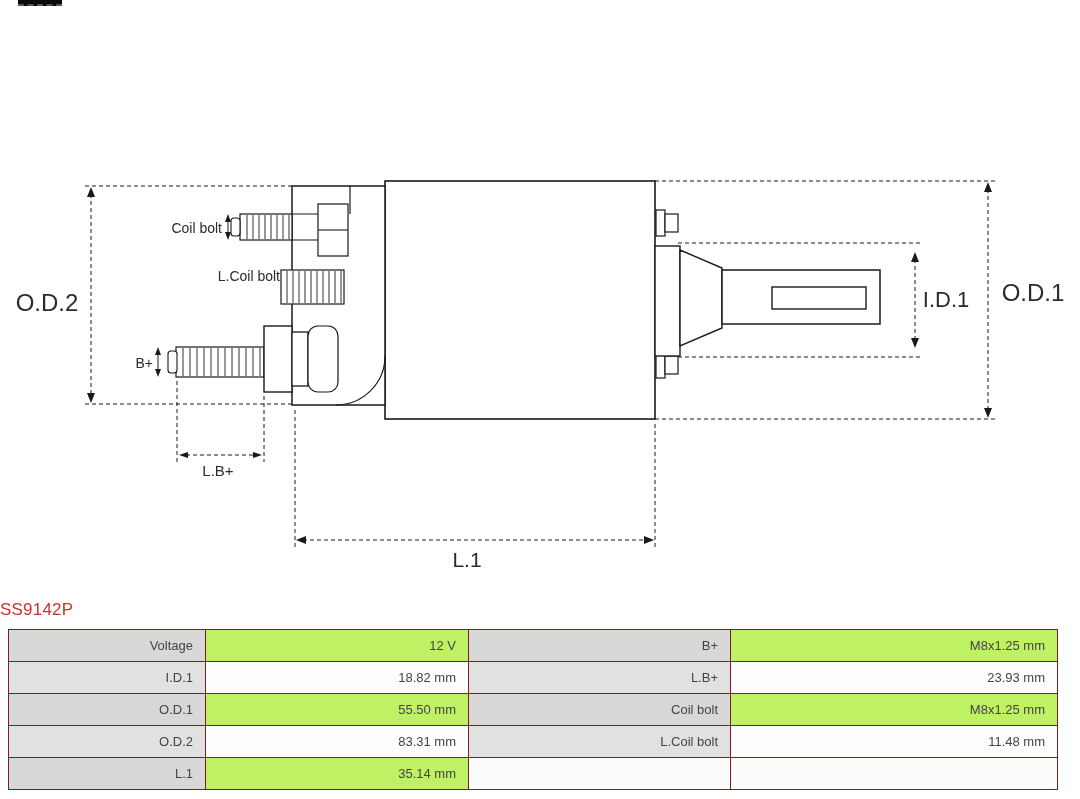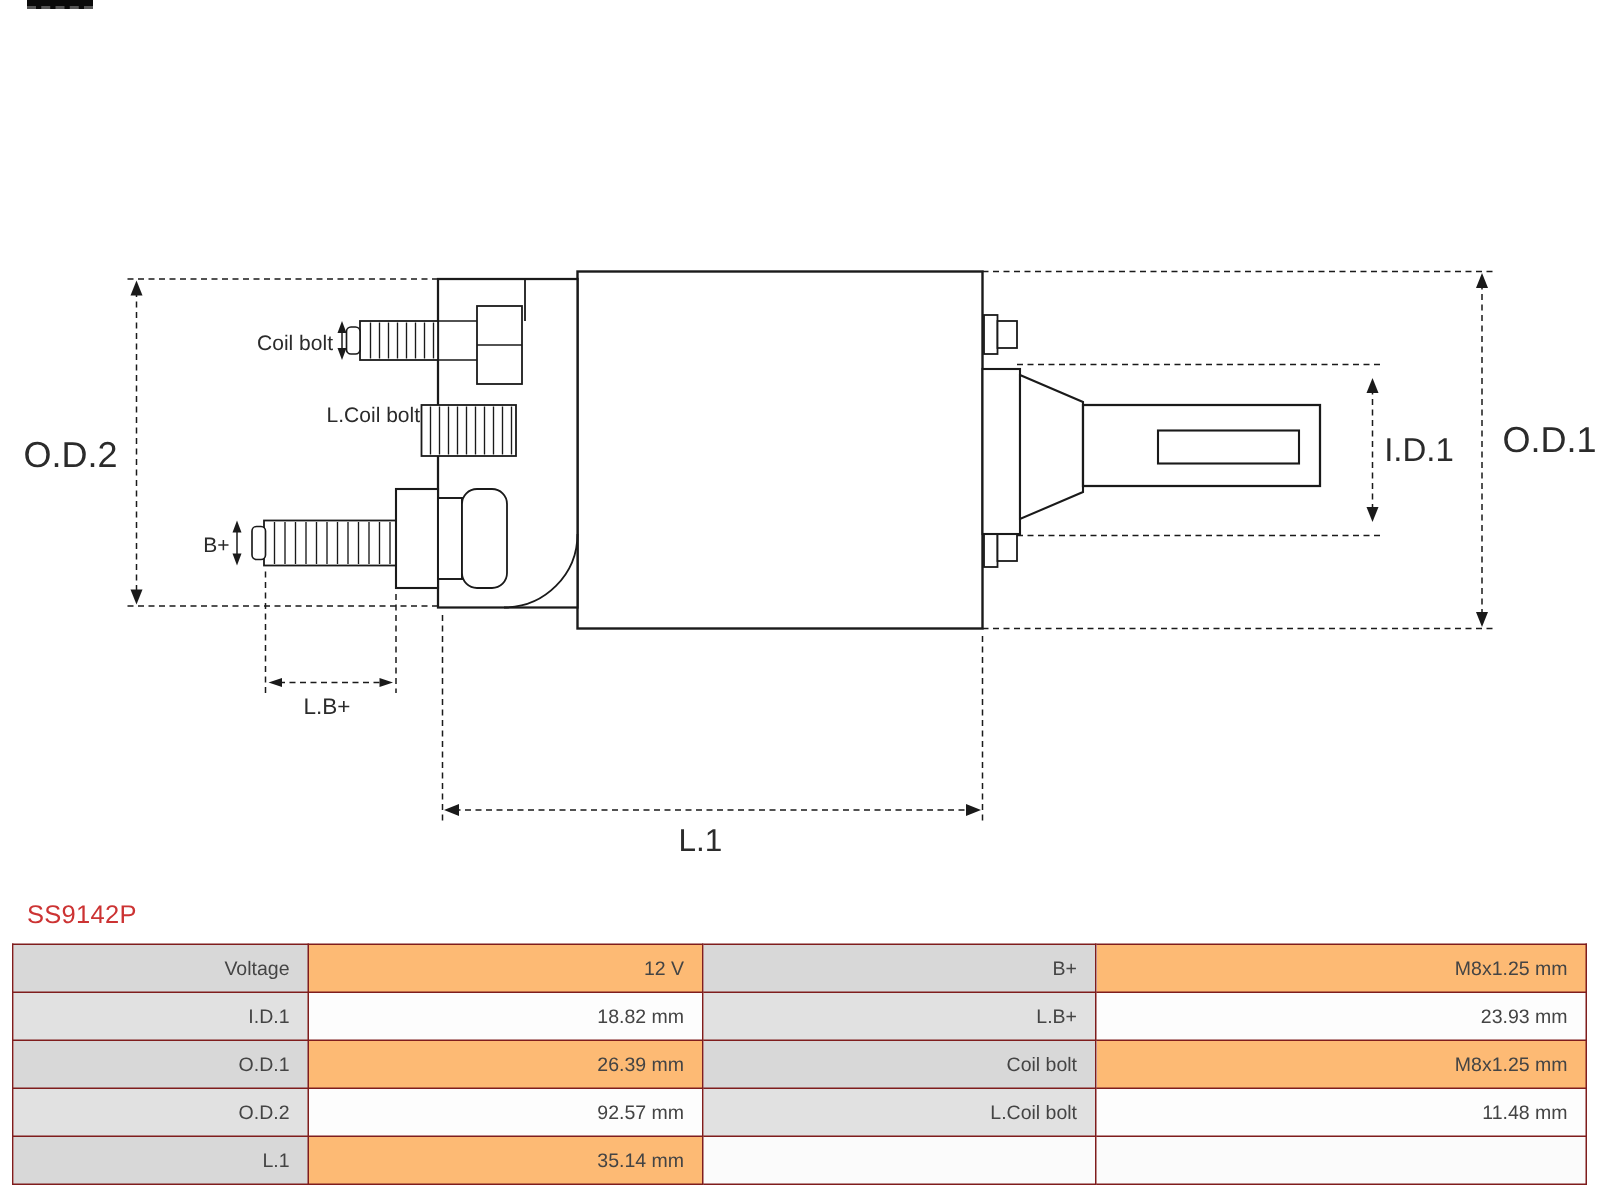--- a/index.html
+++ b/index.html
@@ -5,30 +5,30 @@
   * { box-sizing: border-box; }
   html, body { margin: 0; padding: 0; background: #ffffff; }
   body { font-family: "Liberation Sans", sans-serif; }
   .page { position: relative; width: 1080px; height: 799px; background: #ffffff; overflow: hidden; }
 
   .corner-mark { position: absolute; left: 18px; top: 0; width: 44px; height: 6px;
                  background: #0a0a0a; border-bottom: 2px dashed #555; }
 
   .diagram-wrap { position: absolute; left: 0; top: 0; width: 1080px; height: 595px; }
 
-  .part-number { position: absolute; left: 18px; top: 600px; font-size: 17px;
+  .part-number { position: absolute; left: 0; top: 600px; font-size: 17px;
                  color: #cc3333; letter-spacing: 0.2px; }
 
   table.spec { position: absolute; left: 8px; top: 629px; width: 1049px;
                border-collapse: collapse; font-size: 13px; color: #444444;
                table-layout: fixed; }
   table.spec td { height: 32px; padding: 0 12px 0 6px; text-align: right;
                   border: 1px solid #7f1d1d; white-space: nowrap; overflow: hidden; }
   table.spec td.lbl { background: #d8d8d8; }
-  table.spec td.val { background: #fdba74; }
+  table.spec td.val { background: #bef264; }
   table.spec tr:nth-child(even) td.lbl { background: #e1e1e1; }
   table.spec tr:nth-child(even) td.val { background: #fdfdfd; }
   table.spec td.empty { background: #fbfbfb; }
   col.c1 { width: 197px; } col.c2 { width: 263px; }
   col.c3 { width: 262px; } col.c4 { width: 327px; }
 </style>
 </head>
 <body>
 
 <div class="page">
@@ -161,27 +161,27 @@
         <td class="val">M8x1.25 mm</td>
       </tr>
       <tr>
         <td class="lbl">I.D.1</td>
         <td class="val">18.82 mm</td>
         <td class="lbl">L.B+</td>
         <td class="val">23.93 mm</td>
       </tr>
       <tr>
         <td class="lbl">O.D.1</td>
-        <td class="val">26.39 mm</td>
+        <td class="val">55.50 mm</td>
         <td class="lbl">Coil bolt</td>
         <td class="val">M8x1.25 mm</td>
       </tr>
       <tr>
         <td class="lbl">O.D.2</td>
-        <td class="val">92.57 mm</td>
+        <td class="val">83.31 mm</td>
         <td class="lbl">L.Coil bolt</td>
         <td class="val">11.48 mm</td>
       </tr>
       <tr>
         <td class="lbl">L.1</td>
         <td class="val">35.14 mm</td>
         <td class="empty"></td>
         <td class="empty"></td>
       </tr>
     </tbody>

